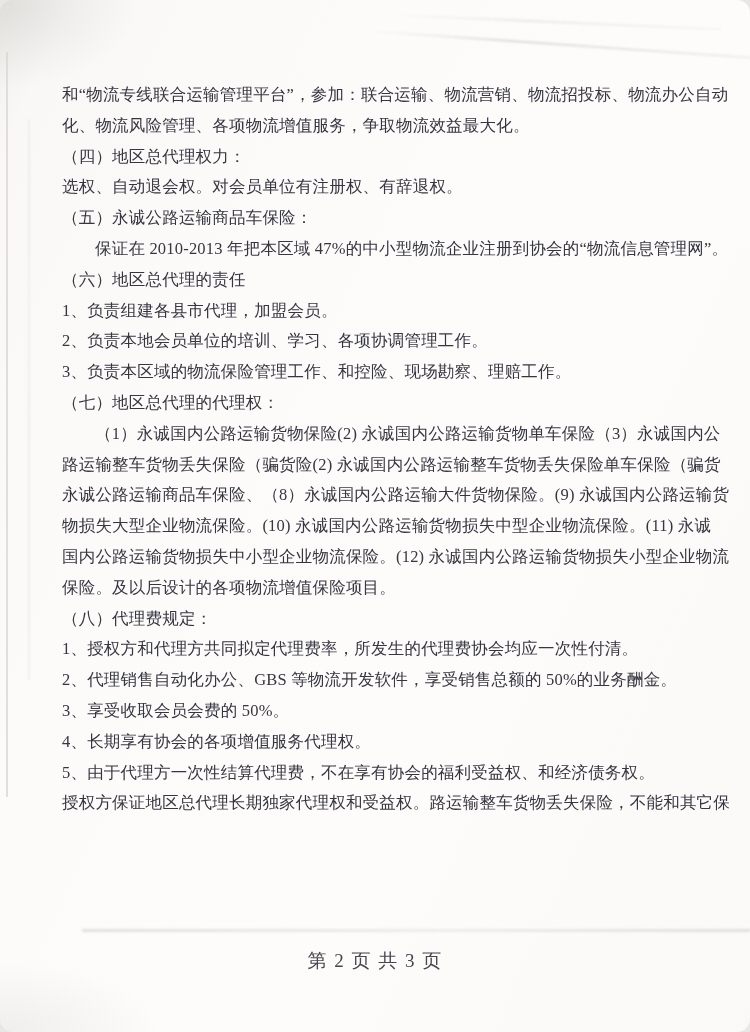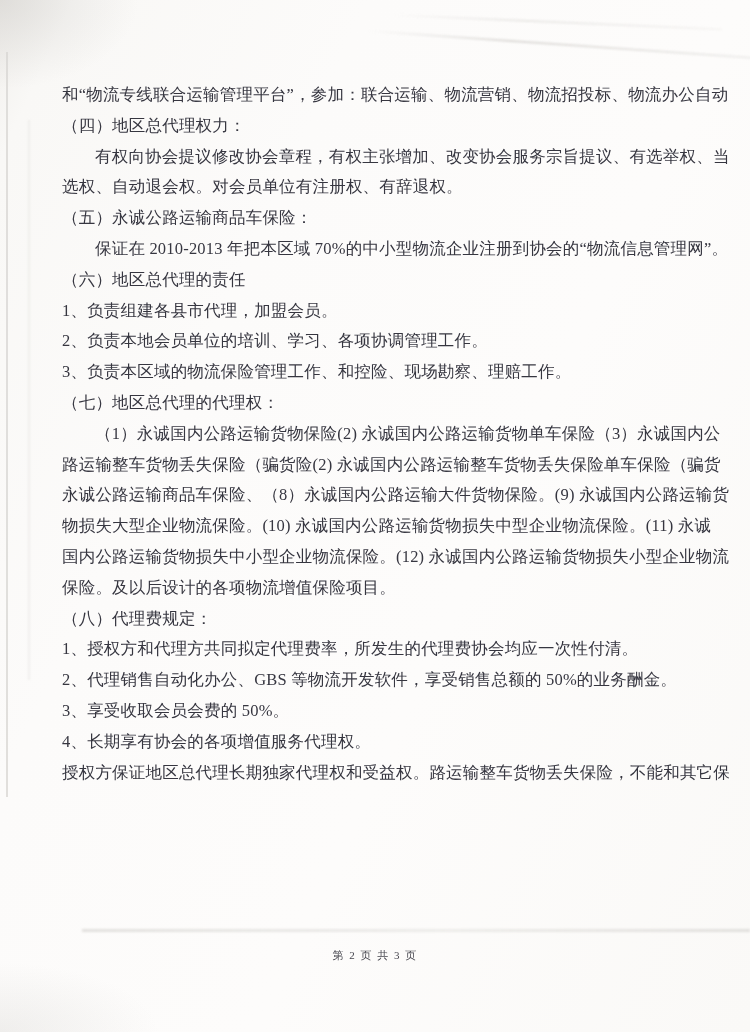--- a/index.html
+++ b/index.html
@@ -92,57 +92,58 @@
     white-space: nowrap;
   }
   .doc-body .line.indent-1 {
     padding-left: 33px;
   }
   .doc-footer {
     position: absolute;
     left: 0; top: 948px;
     width: 100%;
     text-align: center;
-    font-size: 11px;
+    font-size: 19px;
     letter-spacing: 1.5px;
     color: #46464e;
   }
 </style>
 </head>
 <body>
 
-<div class="scan-page" style="background-color: rgb(252, 251, 250);">
+<div class="scan-page" style="background-color: rgb(252, 251, 250); border-radius: 13px;">
   <div class="corner-shade-tl"></div>
   <div class="corner-shade-bl"></div>
   <div class="crease-top-1"></div>
   <div class="crease-top-2"></div>
   <div class="crease-bottom"></div>
   <div class="edge-line-left-1"></div>
   <div class="edge-line-left-2"></div>
 
   <div class="doc-body" style="color: rgb(54, 54, 64);">
       <div class="line indent-0">和“物流专线联合运输管理平台”，参加：联合运输、物流营销、物流招投标、物流办公自动</div>
+      <div class="line indent-0">化、物流风险管理、各项物流增值服务，争取物流效益最大化。</div>
       <div class="line indent-0">（四）地区总代理权力：</div>
-      <div class="line indent-1">有权向协会提议修改协会章程，有权主张增加、改变协会服务宗旨提议、有选举权、当</div>
       <div class="line indent-0">选权、自动退会权。对会员单位有注册权、有辞退权。</div>
       <div class="line indent-0">（五）永诚公路运输商品车保险：</div>
-      <div class="line indent-1">保证在 2010-2013 年把本区域 70%的中小型物流企业注册到协会的“物流信息管理网”。</div>
+      <div class="line indent-1">保证在 2010-2013 年把本区域 47%的中小型物流企业注册到协会的“物流信息管理网”。</div>
       <div class="line indent-0">（六）地区总代理的责任</div>
       <div class="line indent-0">1、负责组建各县市代理，加盟会员。</div>
       <div class="line indent-0">2、负责本地会员单位的培训、学习、各项协调管理工作。</div>
       <div class="line indent-0">3、负责本区域的物流保险管理工作、和控险、现场勘察、理赔工作。</div>
       <div class="line indent-0">（七）地区总代理的代理权：</div>
       <div class="line indent-1">（1）永诚国内公路运输货物保险(2) 永诚国内公路运输货物单车保险（3）永诚国内公</div>
       <div class="line indent-0">路运输整车货物丢失保险（骗货险(2) 永诚国内公路运输整车货物丢失保险单车保险（骗货</div>
       <div class="line indent-0">永诚公路运输商品车保险、（8）永诚国内公路运输大件货物保险。(9) 永诚国内公路运输货</div>
       <div class="line indent-0">物损失大型企业物流保险。(10) 永诚国内公路运输货物损失中型企业物流保险。(11) 永诚</div>
       <div class="line indent-0">国内公路运输货物损失中小型企业物流保险。(12) 永诚国内公路运输货物损失小型企业物流</div>
       <div class="line indent-0">保险。及以后设计的各项物流增值保险项目。</div>
       <div class="line indent-0">（八）代理费规定：</div>
       <div class="line indent-0">1、授权方和代理方共同拟定代理费率，所发生的代理费协会均应一次性付清。</div>
       <div class="line indent-0">2、代理销售自动化办公、GBS 等物流开发软件，享受销售总额的 50%的业务酬金。</div>
       <div class="line indent-0">3、享受收取会员会费的 50%。</div>
       <div class="line indent-0">4、长期享有协会的各项增值服务代理权。</div>
+      <div class="line indent-0">5、由于代理方一次性结算代理费，不在享有协会的福利受益权、和经济债务权。</div>
       <div class="line indent-0">授权方保证地区总代理长期独家代理权和受益权。路运输整车货物丢失保险，不能和其它保</div>
     </div>
 
   <div class="doc-footer" style="color: rgb(70, 70, 78);">第 2 页 共 3 页</div>
 </div>
 
 </body></html>

